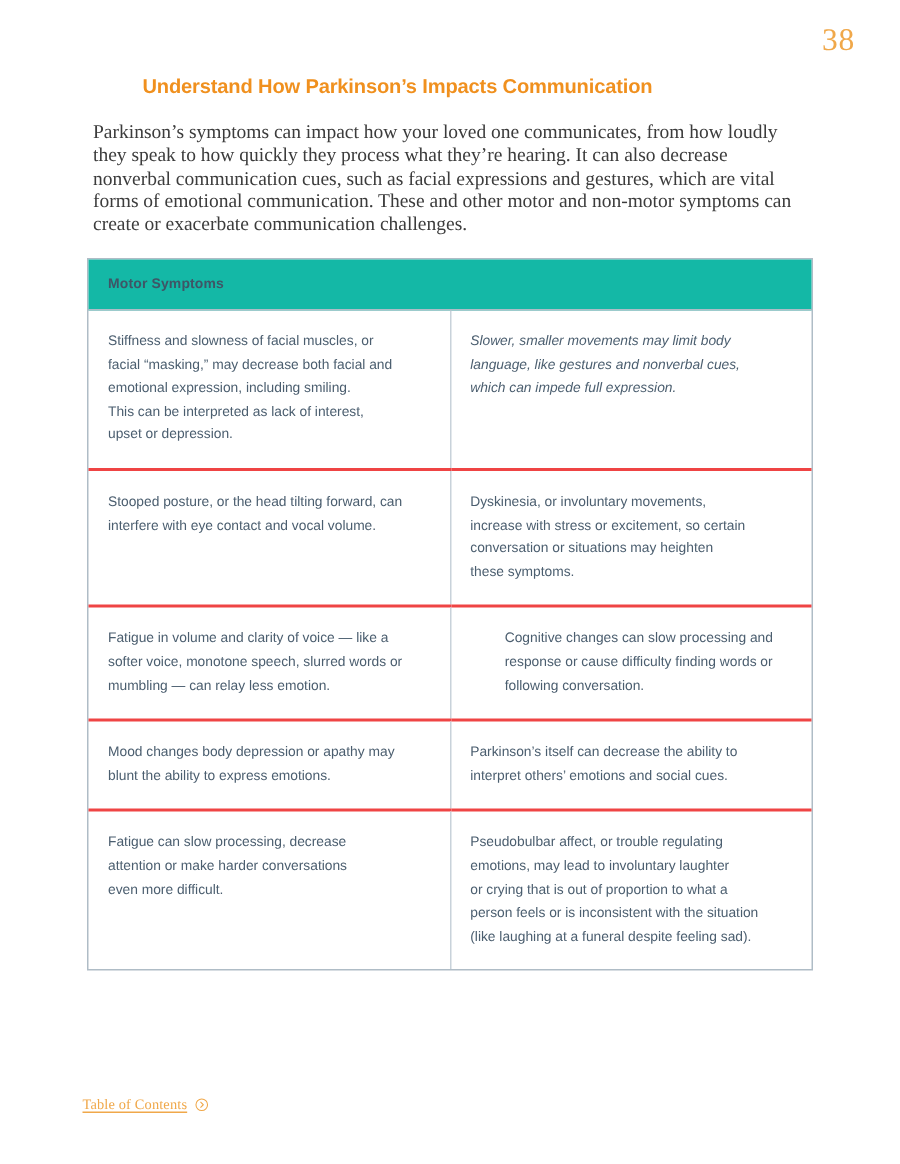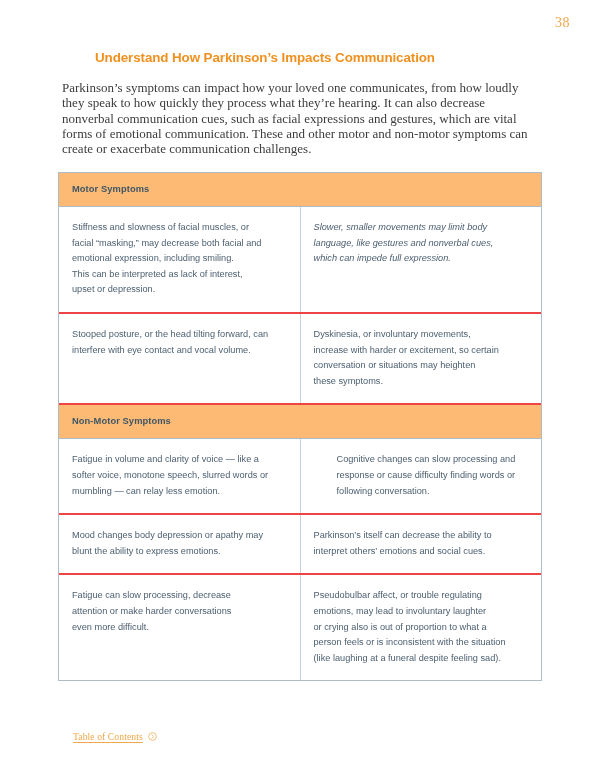--- a/index.html
+++ b/index.html
@@ -20,21 +20,21 @@
     height: 776px;
     background: #ffffff;
   }
 
   
   .page-number {
     position: absolute;
     top: 16px;
     right: 30px;
     font-family: "Liberation Serif", serif;
-    font-size: 14px;
+    font-size: 21px;
     color: #F0A84A;
     letter-spacing: 0.5px;
     line-height: 1;
   }
 
   
   .heading {
     position: absolute;
     top: 50px;
     left: 62px;
@@ -71,21 +71,21 @@
     border-collapse: collapse;
     background: #ffffff;
     box-sizing: border-box;
   }
   .symptom-table table {
     width: 100%;
     border-collapse: collapse;
     table-layout: fixed;
   }
   .section-head-cell {
-    background: #fdba74;
+    background: #14b8a6;
     border-bottom: 1px solid #AFBCC6;
     padding: 11px 0 12px 13px;
     font-family: "Liberation Sans", sans-serif;
     font-size: 9.3px;
     font-weight: bold;
     color: #3F5566;
     letter-spacing: 0.1px;
   }
   .section-head-cell.second {
     border-top: 1px solid #AFBCC6;
@@ -113,21 +113,20 @@
 
   
   .footer-link {
     position: absolute;
     left: 55px;
     top: 731px;
     display: flex;
     align-items: center;
     gap: 5px;
     text-decoration: none;
-    margin-left: 18px;
   }
   .footer-link-label {
     font-family: "Liberation Serif", serif;
     font-size: 9.6px;
     color: #F0A84A;
     text-decoration: underline;
     text-underline-offset: 1.5px;
     letter-spacing: 0.1px;
   }
   .footer-arrow-icon {
@@ -162,49 +161,46 @@
 This can be interpreted as lack of interest,
 upset or depression.</td>
           <td class="body-cell col-right" style="white-space: pre-line; font-style: italic;">Slower, smaller movements may limit body
 language, like gestures and nonverbal cues,
 which can impede full expression.</td>
         </tr>
         <tr>
           <td class="body-cell col-left" style="white-space: pre-line;">Stooped posture, or the head tilting forward, can
 interfere with eye contact and vocal volume.</td>
           <td class="body-cell col-right" style="white-space: pre-line;">Dyskinesia, or involuntary movements,
-increase with harder or excitement, so certain
+increase with stress or excitement, so certain
 conversation or situations may heighten
 these symptoms.</td>
         </tr>
 
-        <tr>
-          <td class="section-head-cell second" colspan="2">Non-Motor Symptoms</td>
-        </tr>
         <tr>
           <td class="body-cell col-left" style="white-space: pre-line;">Fatigue in volume and clarity of voice — like a
 softer voice, monotone speech, slurred words or
 mumbling — can relay less emotion.</td>
           <td class="body-cell col-right" style="white-space: pre-line; padding-left: 36px;">Cognitive changes can slow processing and
 response or cause difficulty finding words or
 following conversation.</td>
         </tr>
         <tr>
           <td class="body-cell col-left" style="white-space: pre-line;">Mood changes body depression or apathy may
 blunt the ability to express emotions.</td>
           <td class="body-cell col-right" style="white-space: pre-line;">Parkinson’s itself can decrease the ability to
 interpret others’ emotions and social cues.</td>
         </tr>
         <tr class="last-row">
           <td class="body-cell col-left" style="white-space: pre-line;">Fatigue can slow processing, decrease
 attention or make harder conversations
 even more difficult.</td>
           <td class="body-cell col-right" style="white-space: pre-line;">Pseudobulbar affect, or trouble regulating
 emotions, may lead to involuntary laughter
-or crying also is out of proportion to what a
+or crying that is out of proportion to what a
 person feels or is inconsistent with the situation
 (like laughing at a funeral despite feeling sad).</td>
         </tr>
       </tbody>
     </table>
   </div>
 
   <a class="footer-link" href="#">
     <span class="footer-link-label">Table of Contents</span>
     <span class="footer-arrow-icon">

